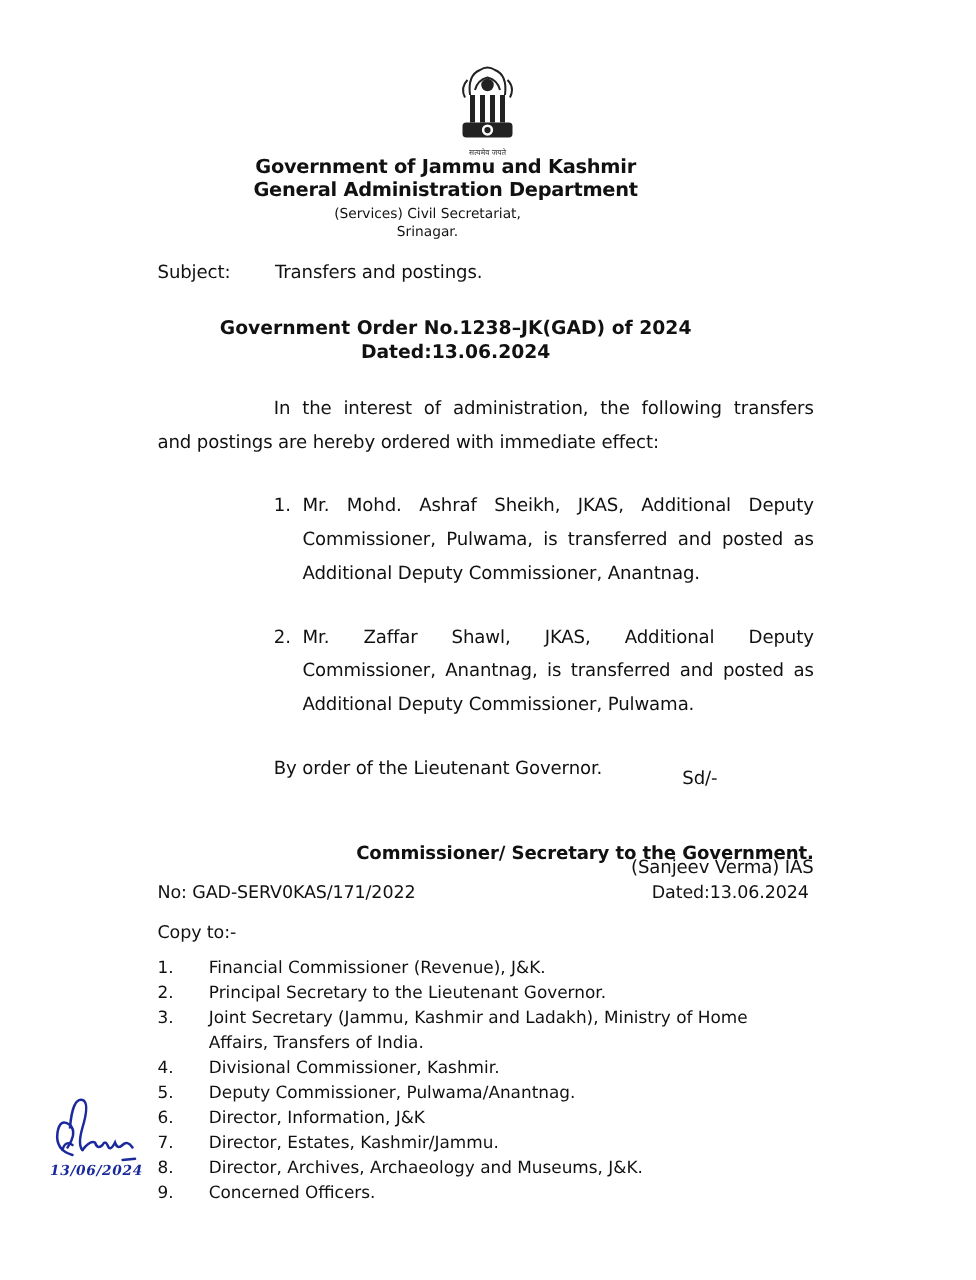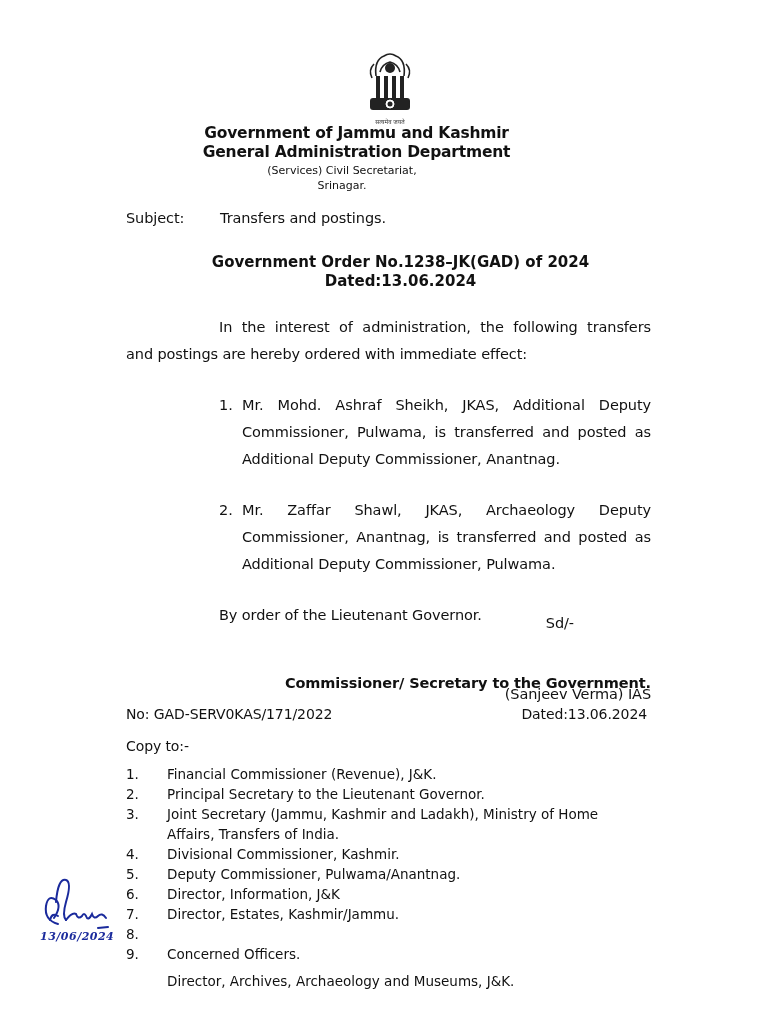--- a/index.html
+++ b/index.html
@@ -7,21 +7,21 @@
     width: 781px; height: 1024px; position: relative; overflow: hidden;
     font-family: "DejaVu Sans", sans-serif; color: #111;
   }
   .abs { position: absolute; }
   .emblem { left: 354px; top: 46px; width: 72px; height: 76px; }
   .emblem-caption { left: 360px; top: 118px; width: 60px; text-align: center; font-size: 6px; color: #333; }
   .hdr-bold { left: 0; width: 713px; text-align: center; font-weight: bold; font-size: 15.5px; letter-spacing: -0.2px; }
   .hdr-small { left: 0; width: 684px; text-align: center; font-size: 11px; }
   .body-text { font-size: 14.5px; letter-spacing: -0.1px; }
   .just { text-align: justify; text-align-last: justify; }
-  .order-title { left: 0; width: 729px; text-align: center; font-weight: bold; font-size: 15px; margin-left: 36px; }
+  .order-title { left: 0; width: 729px; text-align: center; font-weight: bold; font-size: 15px; }
   .copy-num { left: 126px; font-size: 13.5px; }
   .copy-text { left: 167px; font-size: 13.5px; }
   .sig-scribble { left: 36px; top: 872px; width: 92px; height: 84px; }
 </style>
 </head>
 <body>
 
 <div class="abs emblem">
   <svg width="72" height="76" viewBox="0 0 72 76">
     <g fill="none" stroke="#222" stroke-width="1.6">
@@ -60,21 +60,21 @@
 
 <div>
   <div class="abs body-text" style="left:219px; top:397px;">1.</div>
   <div class="abs body-text just" style="left:242px; top:397px; width:409px;">Mr. Mohd. Ashraf Sheikh, JKAS, Additional Deputy</div>
   <div class="abs body-text just" style="left:242px; top:424px; width:409px;">Commissioner, Pulwama, is transferred and posted as</div>
   <div class="abs body-text" style="left:242px; top:451px;">Additional Deputy Commissioner, Anantnag.</div>
 </div>
 
 <div>
   <div class="abs body-text" style="left:219px; top:502px;">2.</div>
-  <div class="abs body-text just" style="left:242px; top:502px; width:409px;">Mr. Zaffar Shawl, JKAS, Archaeology Deputy</div>
+  <div class="abs body-text just" style="left:242px; top:502px; width:409px;">Mr. Zaffar Shawl, JKAS, Additional Deputy</div>
   <div class="abs body-text just" style="left:242px; top:529px; width:409px;">Commissioner, Anantnag, is transferred and posted as</div>
   <div class="abs body-text" style="left:242px; top:556px;">Additional Deputy Commissioner, Pulwama.</div>
 </div>
 
 <div class="abs body-text" style="left:219px; top:607px;">By order of the Lieutenant Governor.</div>
 
 <div class="abs body-text" style="right:207px; top:615px; text-align:right;">Sd/-</div>
 <div class="abs body-text" style="right:130px; top:654px; text-align:right;margin-top:32px;">(Sanjeev Verma) IAS</div>
 <div class="abs body-text" style="right:130px; top:675px; text-align:right; font-weight:bold; font-size:14.5px;">Commissioner/ Secretary to the Government.</div>
 
@@ -100,21 +100,21 @@
   <div class="abs copy-num" style="top:866px;">5.</div>
   <div class="abs copy-text" style="top:866px;">Deputy Commissioner, Pulwama/Anantnag.</div>
 
   <div class="abs copy-num" style="top:886px;">6.</div>
   <div class="abs copy-text" style="top:886px;">Director, Information, J&amp;K</div>
 
   <div class="abs copy-num" style="top:906px;">7.</div>
   <div class="abs copy-text" style="top:906px;">Director, Estates, Kashmir/Jammu.</div>
 
   <div class="abs copy-num" style="top:926px;">8.</div>
-  <div class="abs copy-text" style="top:973px;">Director, Archives, Archaeology and Museums, J&amp;K.</div>
+  <div class="abs copy-text" style="top:926px;">Director, Archives, Archaeology and Museums, J&amp;K.</div>
 
   <div class="abs copy-num" style="top:946px;">9.</div>
   <div class="abs copy-text" style="top:946px;">Concerned Officers.</div>
 </div>
 
 <div class="abs sig-scribble">
   <svg width="92" height="84" viewBox="0 0 92 84">
     <g id="sig-ink" fill="none" stroke="#1a2a9c" stroke-width="2" stroke-linecap="round">
       <path d="M22 52 Q8 48 10 34 Q12 22 20 28 Q26 34 18 46"></path>
       <path d="M20 30 Q22 6 30 8 Q36 10 30 30 Q26 44 30 48"></path>

